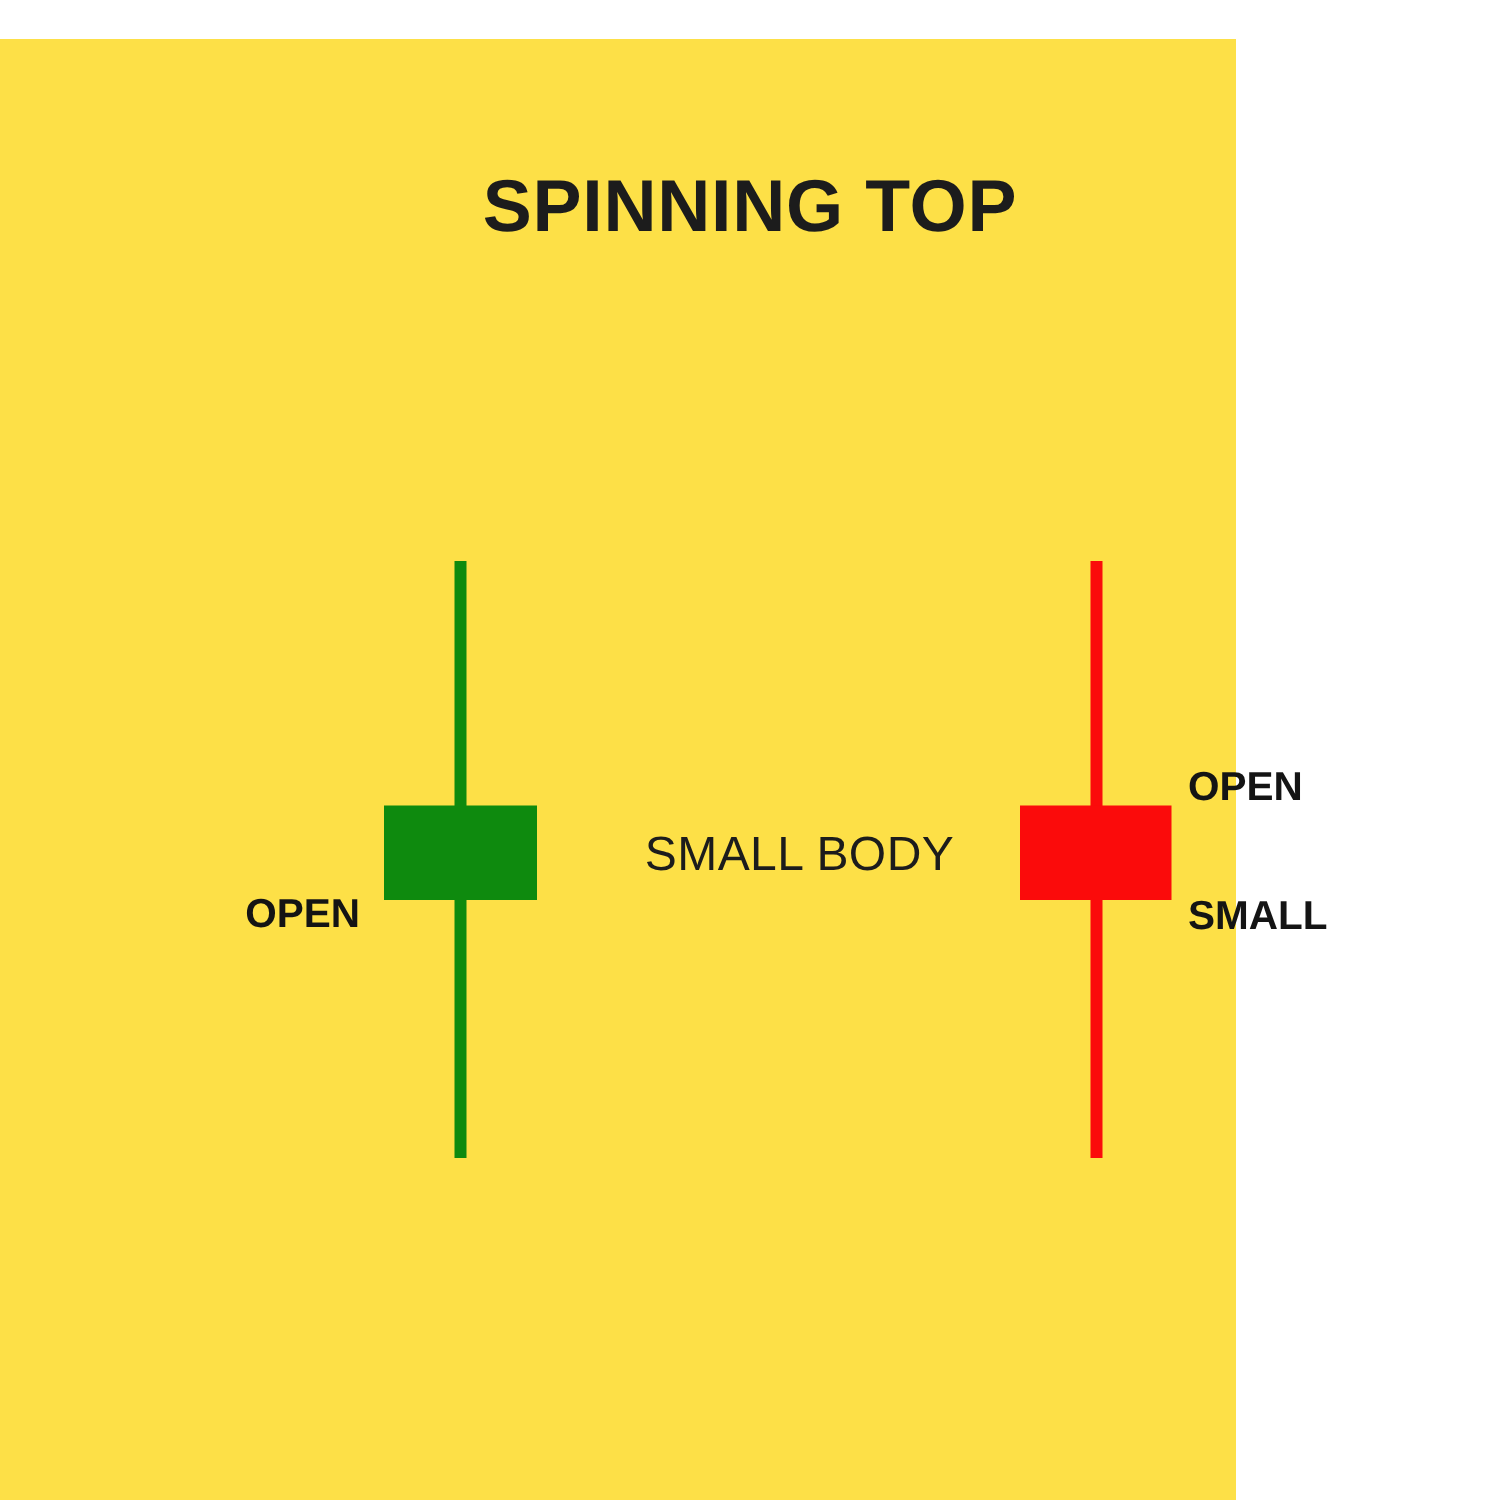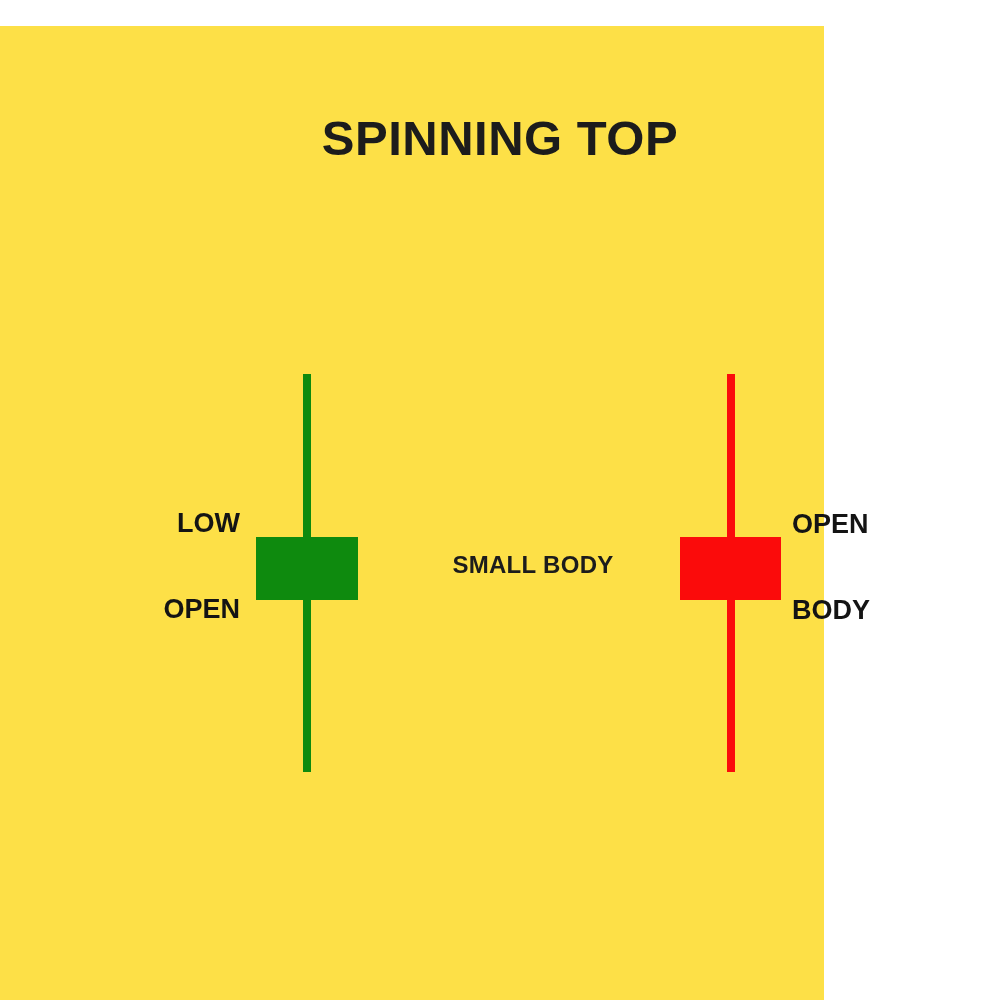--- a/index.html
+++ b/index.html
@@ -104,22 +104,22 @@
   #label-open-right { left: 792px; top: 485px; width: 200px; }
   #label-close      { left: 792px; top: 571px; width: 200px; }
 
   
   #annotation-small-body {
     position: absolute;
     left: 383px;
     top: 527px;
     width: 300px;
     text-align: center;
-    font-size: 24px;
-    font-weight: bold;
+    font-size: 32px;
+    font-weight: normal;
     letter-spacing: 0.3px;
     color: #1c1c1c;
     line-height: 1;
     white-space: nowrap;
   }
 </style>
 </head>
 <body>
 
 <div id="canvas">
@@ -131,23 +131,22 @@
   <div class="candle" id="candle-bullish">
     <div class="candle-wick green-fill"></div>
     <div class="candle-body green-fill"></div>
   </div>
 
   <div class="candle" id="candle-bearish">
     <div class="candle-wick red-fill"></div>
     <div class="candle-body red-fill"></div>
   </div>
 
-  <div class="price-label label-left" id="label-low">LOW</div>
 
   <div class="price-label label-left" id="label-open-left">OPEN</div>
 
   <div class="price-label label-right" id="label-open-right">OPEN</div>
 
-  <div class="price-label label-right" id="label-close">BODY</div>
+  <div class="price-label label-right" id="label-close">SMALL</div>
 
   <div id="annotation-small-body">SMALL BODY</div>
 
 </div>
 
 </body></html>

